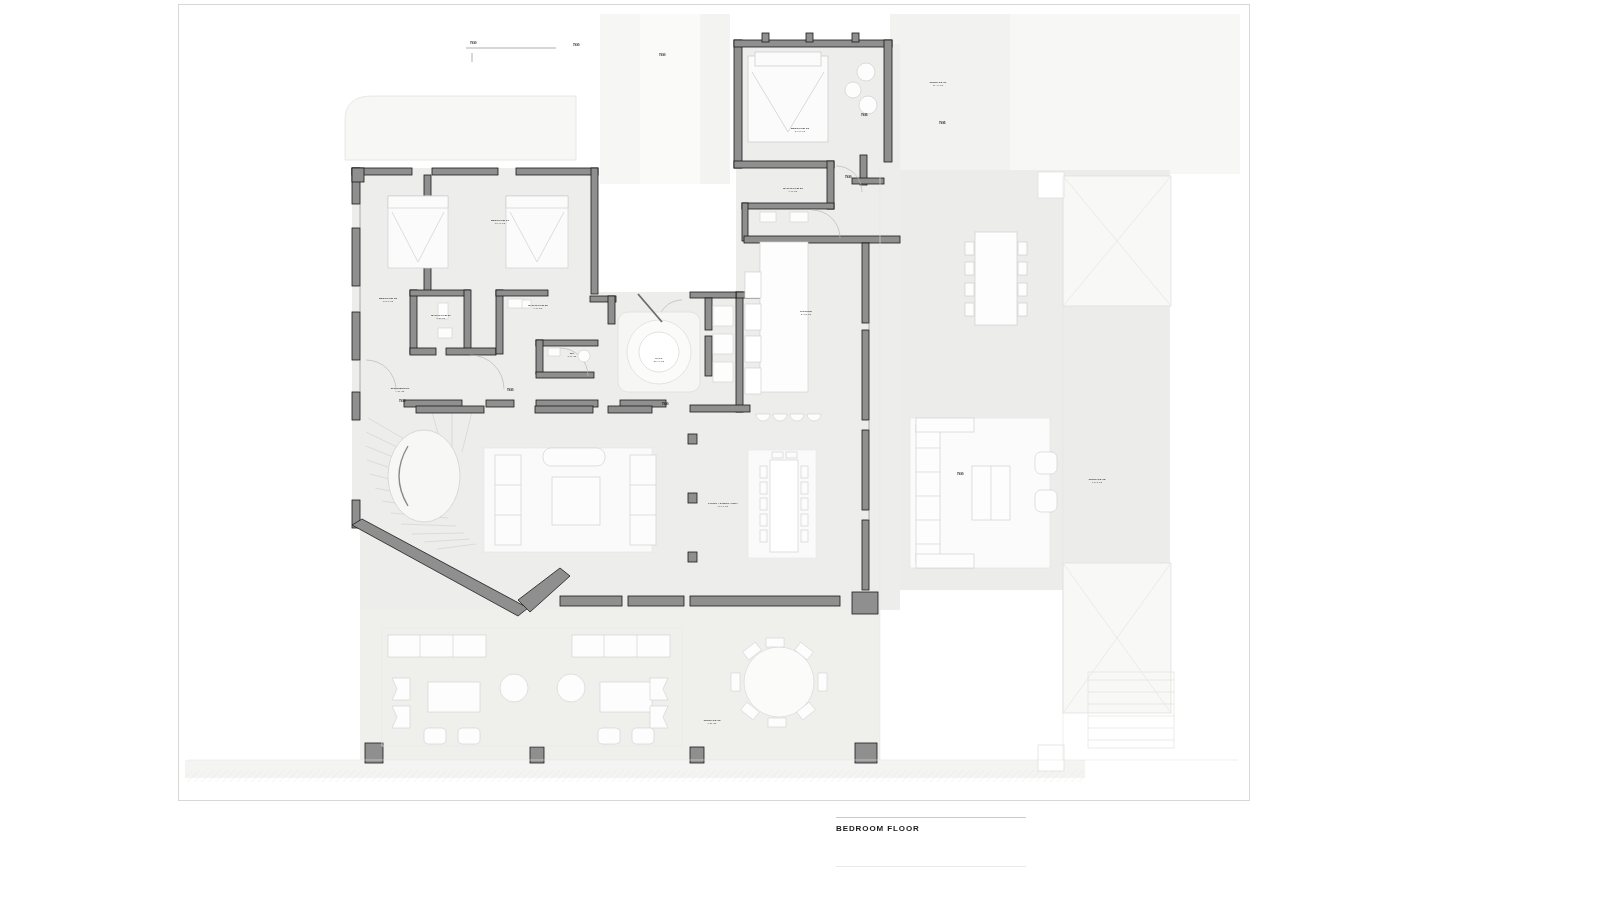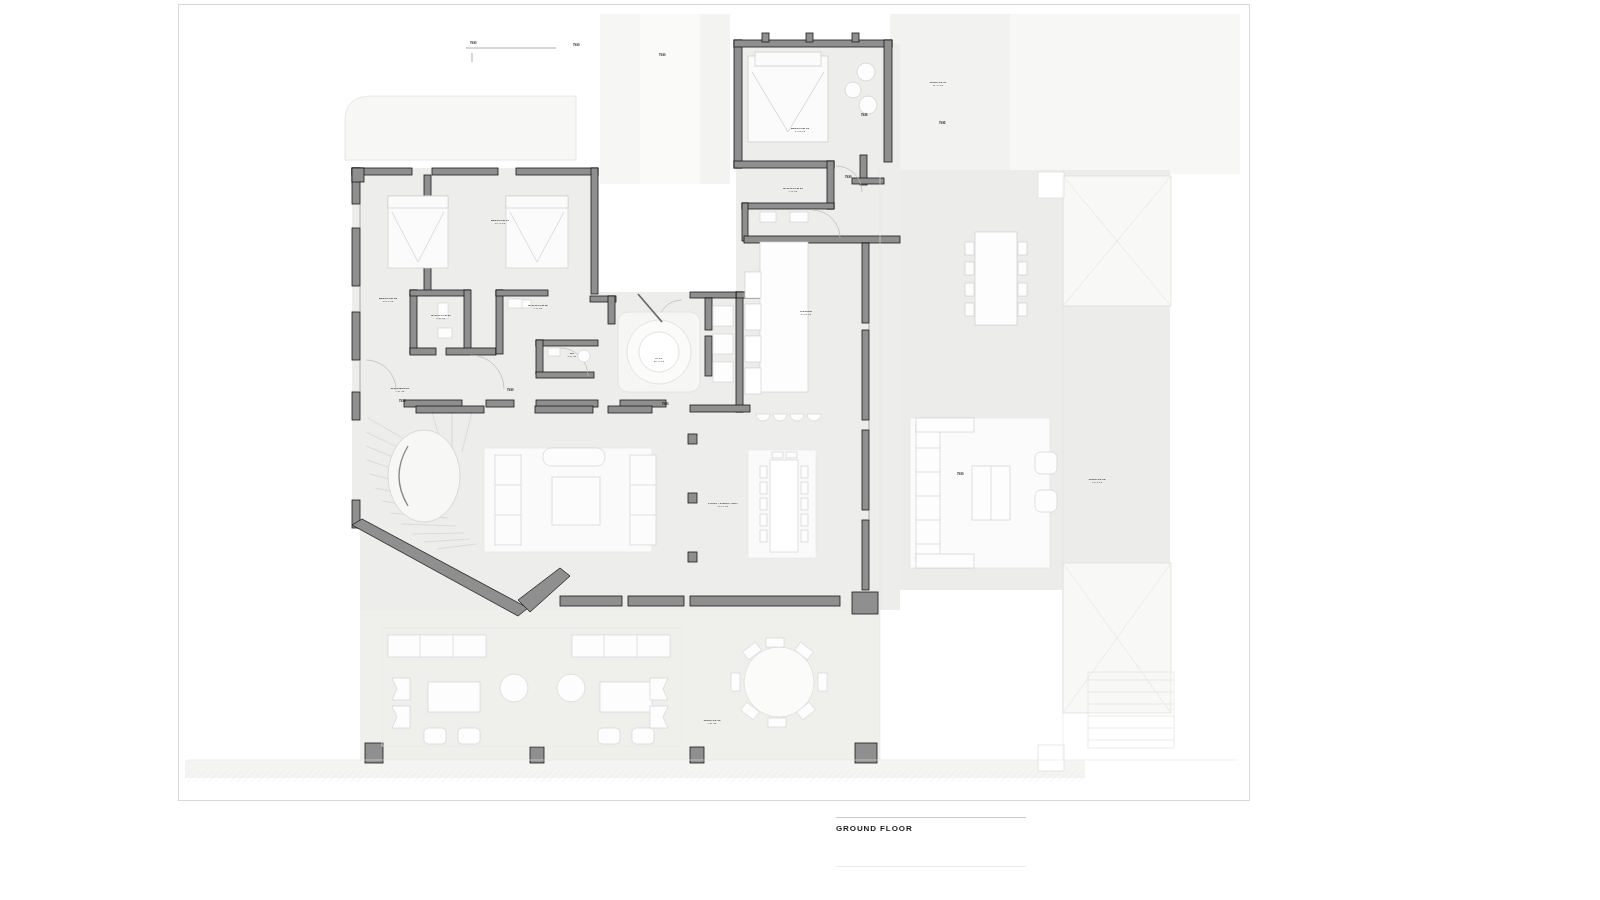--- a/index.html
+++ b/index.html
@@ -403,16 +403,16 @@
     <div class="lvl" style="left:861px;top:114px">79.95</div>
     <div class="lvl" style="left:939px;top:122px">79.95</div>
     <div class="lvl" style="left:845px;top:176px">79.90</div>
     <div class="lvl" style="left:399px;top:400px">79.90</div>
     <div class="lvl" style="left:507px;top:389px">79.90</div>
     <div class="lvl" style="left:662px;top:403px">79.90</div>
     <div class="lvl" style="left:957px;top:473px">79.90</div>
   </div>
 
   <div id="titlerule"></div>
-  <div id="title">GROUND FLOOR</div>
+  <div id="title">BEDROOM FLOOR</div>
   <div id="titlerule2"></div>
 
 </div>
 
 </body></html>

